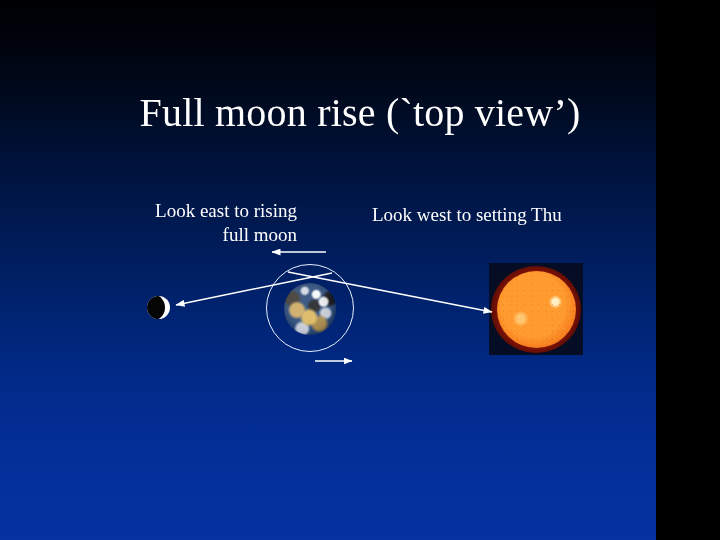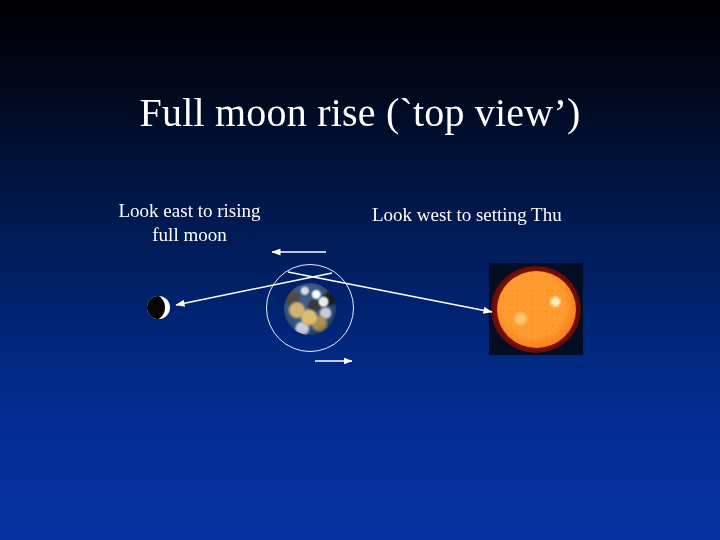--- a/index.html
+++ b/index.html
@@ -2,21 +2,21 @@
 <html><head>
 <meta charset="utf-8">
 <style>
   html, body {
     margin: 0;
     padding: 0;
     background: #000;
   }
   #slide {
     position: relative;
-    width: 720px;
+    width: 656px;
     height: 540px;
     overflow: hidden;
     font-family: "Liberation Serif", "DejaVu Serif", serif;
     background: linear-gradient(to bottom,
         #000003 0%,
         #00030d 8%,
         #000a1f 18%,
         #00123a 30%,
         #001a52 42%,
         #00216a 54%,
@@ -46,21 +46,21 @@
     position: absolute;
     color: #ffffff;
     font-size: 19px;
     line-height: 24px;
     white-space: pre-line;
   }
   #caption-east {
     left: 82px;
     top: 199px;
     width: 215px;
-    text-align: center;
+    text-align: right;
   }
   #caption-west {
     left: 372px;
     top: 203px;
     width: 260px;
     text-align: left;
   }
 
   
   #diagram {

